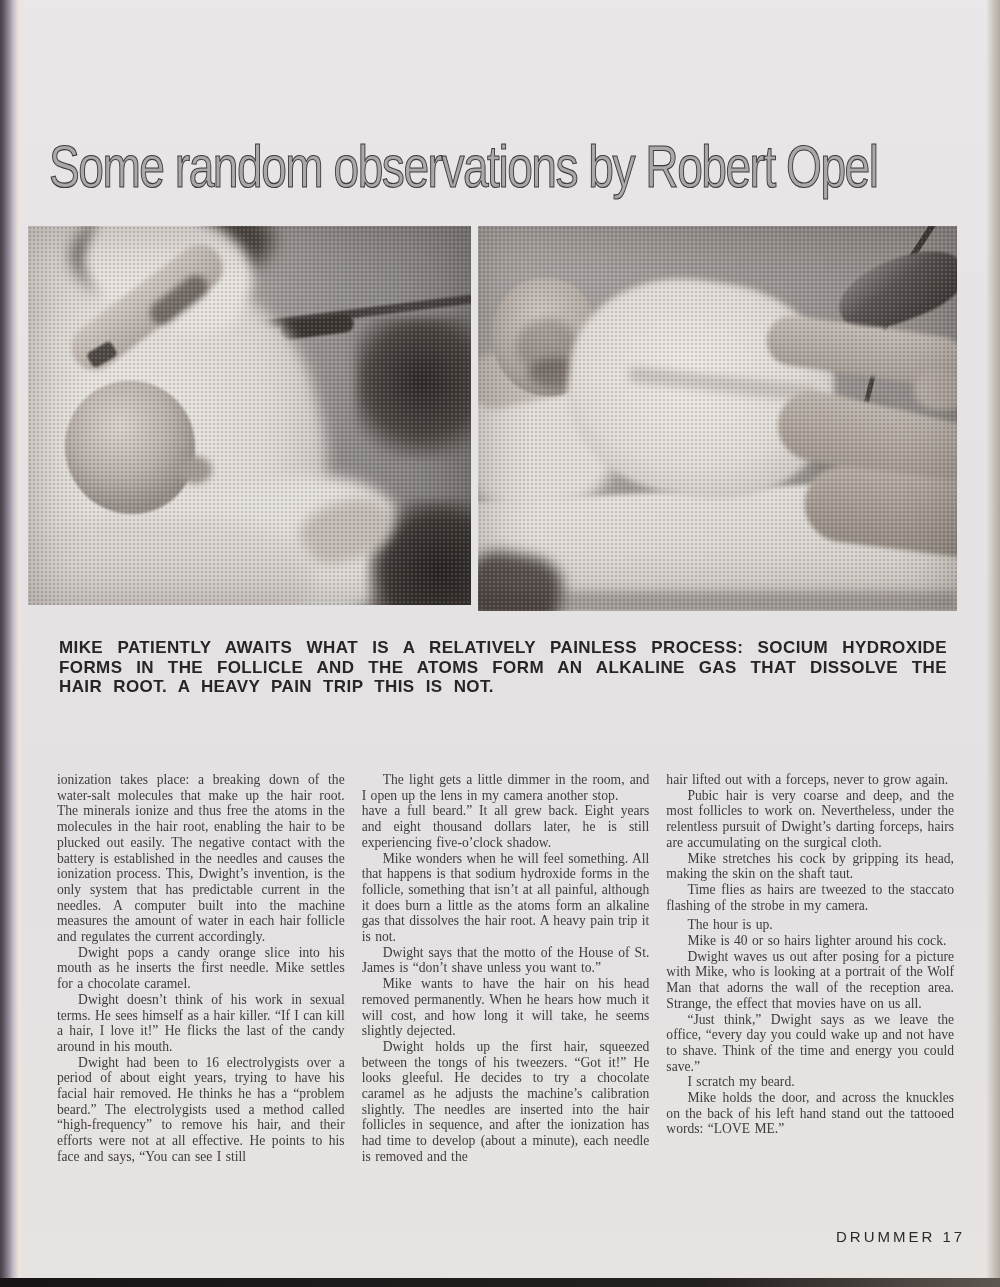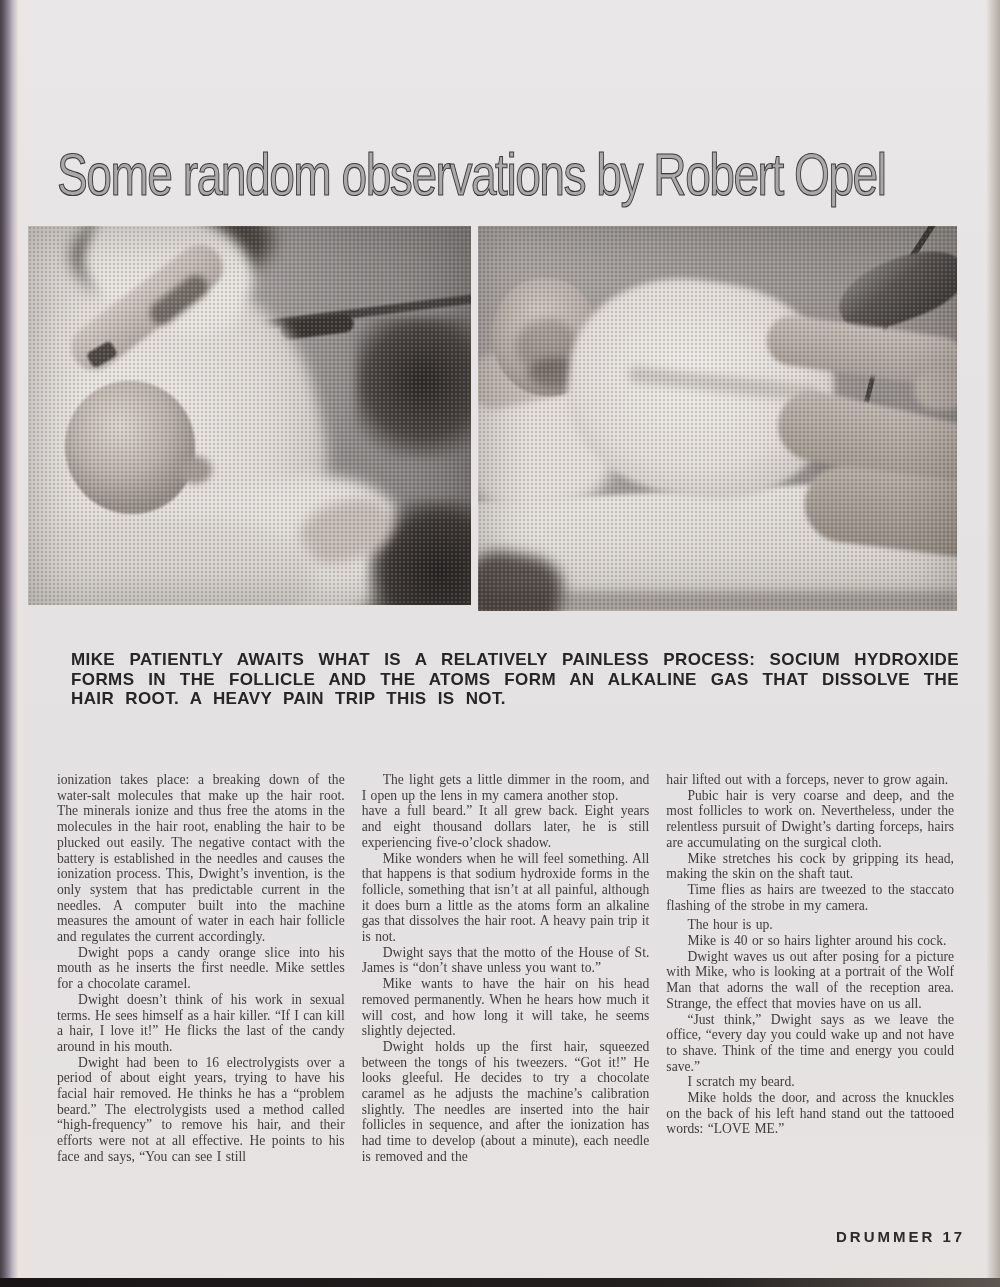--- a/index.html
+++ b/index.html
@@ -10,21 +10,21 @@
   }
   
   .edge-left{position:absolute;left:0;top:0;width:24px;height:1287px;
     background:linear-gradient(to right,#453d47 0%,#5d5560 14%,#8d8492 34%,#c3bcc6 55%,#ece5dd 78%,rgba(230,227,229,0) 100%);}
   .edge-right{position:absolute;right:0;top:0;width:14px;height:1287px;
     background:linear-gradient(to left,#b2aaa0 0%,#cfc9c3 55%,rgba(230,227,229,0) 100%);}
   .edge-bottom{position:absolute;left:0;bottom:0;width:1000px;height:9px;
     background:linear-gradient(to right,#191517 0%,#24201f 70%,#5e5650 100%);}
 
   
-  .headline{position:absolute;left:45px;top:128px;width:915px;height:74px;margin:12px;
+  .headline{position:absolute;left:45px;top:128px;width:915px;height:74px;margin:4px;
     font-size:60px;font-weight:100;letter-spacing:-2px;white-space:nowrap;
     color:rgba(52,50,52,0.34);-webkit-text-stroke:1.15px rgba(48,46,48,0.92);}
   .headline-inner{display:inline-block;transform:scaleX(0.77);transform-origin:left center;}
 
   
   .photo{position:absolute;top:226px;overflow:hidden;background:#9a9592;}
   .photo-left{left:28px;width:443px;height:379px;}
   .photo-right{left:478px;width:479px;height:385px;}
   .photo .shape{position:absolute;}
   .photo::after{content:"";position:absolute;inset:0;box-shadow:inset 0 0 55px rgba(40,34,30,.28);pointer-events:none;}
@@ -80,35 +80,35 @@
   .rp-hand{left:436px;top:142px;width:56px;height:42px;background:#b5aca5;border-radius:45%;filter:blur(3px);}
   .rp-torso-shadow{left:326px;top:172px;width:112px;height:98px;border-radius:50%;
     background:radial-gradient(circle,rgba(80,72,66,.75) 0%,rgba(110,100,92,.3) 60%,rgba(110,100,92,0) 82%);filter:blur(5px);}
   .rp-leg1{left:298px;top:182px;width:225px;height:70px;background:linear-gradient(#bdb4ad,#a1988f);border-radius:38px;transform:rotate(13deg);filter:blur(2px);}
   .rp-leg2{left:326px;top:248px;width:205px;height:76px;background:linear-gradient(#b4aba3,#958c83);border-radius:40px;transform:rotate(7deg);filter:blur(2px);}
   .rp-bed{left:-20px;bottom:-28px;width:540px;height:150px;background:linear-gradient(175deg,#e7e3df 0%,#d7d2cd 60%,#c5bfba 100%);transform:rotate(-3deg);filter:blur(2px);}
   .rp-floor-dark{left:-12px;bottom:-18px;width:95px;height:75px;background:#57504c;border-radius:35%;filter:blur(7px);transform:rotate(10deg);}
   .rp-bed-shadow{left:0;bottom:0;width:100%;height:20px;background:rgba(58,53,50,.25);filter:blur(4px);}
 
   
-  .caption{position:absolute;left:55px;top:634px;width:888px;margin:16px;
+  .caption{position:absolute;left:55px;top:634px;width:888px;margin:4px;
     font-size:17px;font-weight:bold;line-height:19.5px;letter-spacing:.4px;word-spacing:6px;
     color:#272525;text-align:justify;}
 
   
   .article{position:absolute;left:57px;top:772px;width:897px;display:flex;gap:17px;
     font-family:"Liberation Serif",serif;font-size:13.6px;line-height:15.7px;color:#403c3b;}
   .col{flex:1 1 0;text-align:justify;word-spacing:1px;}
   .para{margin:0;}
   .para.indent{text-indent:1.55em;}
   .para.space-before{margin-top:4px;}
 
   
   .page-footer{position:absolute;left:836px;top:1228px;
-    font-size:15px;font-weight:bold;letter-spacing:3px;color:#2c2a2a;white-space:nowrap;}
+    font-size:15px;font-weight:normal;letter-spacing:3px;color:#2c2a2a;white-space:nowrap;}
 </style>
 </head>
 <body>
 
 <div class="canvas">
   <div class="edge-left"></div>
   <div class="edge-right"></div>
   <div class="edge-bottom"></div>
 
   <h1 class="headline"><span class="headline-inner">Some random observations by Robert Opel</span></h1>

